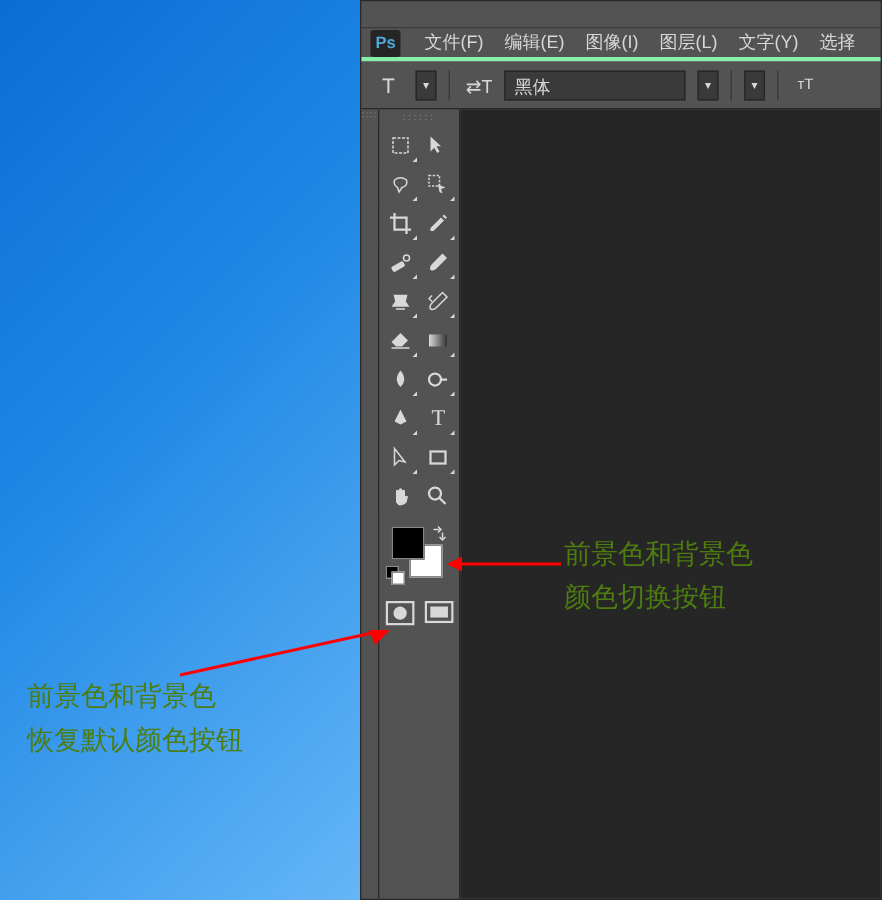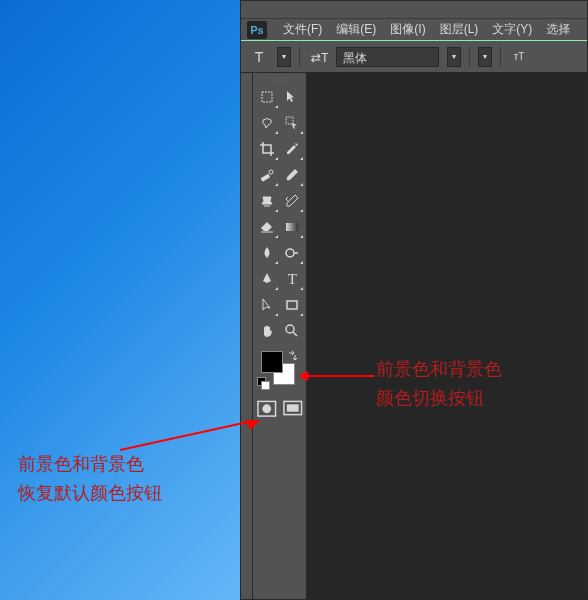--- a/index.html
+++ b/index.html
@@ -25,21 +25,21 @@
       background: #535353;
       border-bottom: 1px solid #3a3a3a;
     }
     .menu-bar {
       height: 22px;
       background: #535353;
       display: flex;
       align-items: center;
       padding: 0 6px;
       gap: 2px;
-      border-bottom: 1px solid #86efac;
+      border-bottom: 3px solid #86efac;
     }
     .ps-logo {
       width: 20px;
       height: 18px;
       background: #252525;
       color: #4fa8d8;
       font-weight: bold;
       font-size: 11px;
       display: flex;
       align-items: center;
@@ -77,21 +77,21 @@
       height: 20px;
       background: #3a3a3a;
     }
     .font-select {
       background: #3a3a3a;
       border: 1px solid #282828;
       color: #d8d8d8;
       font-size: 12px;
       padding: 2px 20px 2px 6px;
       height: 20px;
-      width: 103px;
+      width: 121px;
       position: relative;
     }
     .font-dd {
       width: 14px;
       height: 20px;
       background: #3a3a3a;
       border: 1px solid #282828;
       display: flex;
       align-items: center;
       justify-content: center;
@@ -233,21 +233,21 @@
       justify-content: center;
       cursor: pointer;
       color: #d8d8d8;
     }
     .canvas-area {
       flex: 1;
       background: #262626;
     }
     .annotation {
       position: absolute;
-      color: #b91c1c;
+      color: #4d7c0f;
       font-size: 18px;
       font-weight: normal;
       line-height: 1.6;
       pointer-events: none;
     }
     .anno-right { left: 376px; top: 355px; }
     .anno-left { left: 18px; top: 450px; }
     .arrow {
       position: absolute;
       pointer-events: none;

